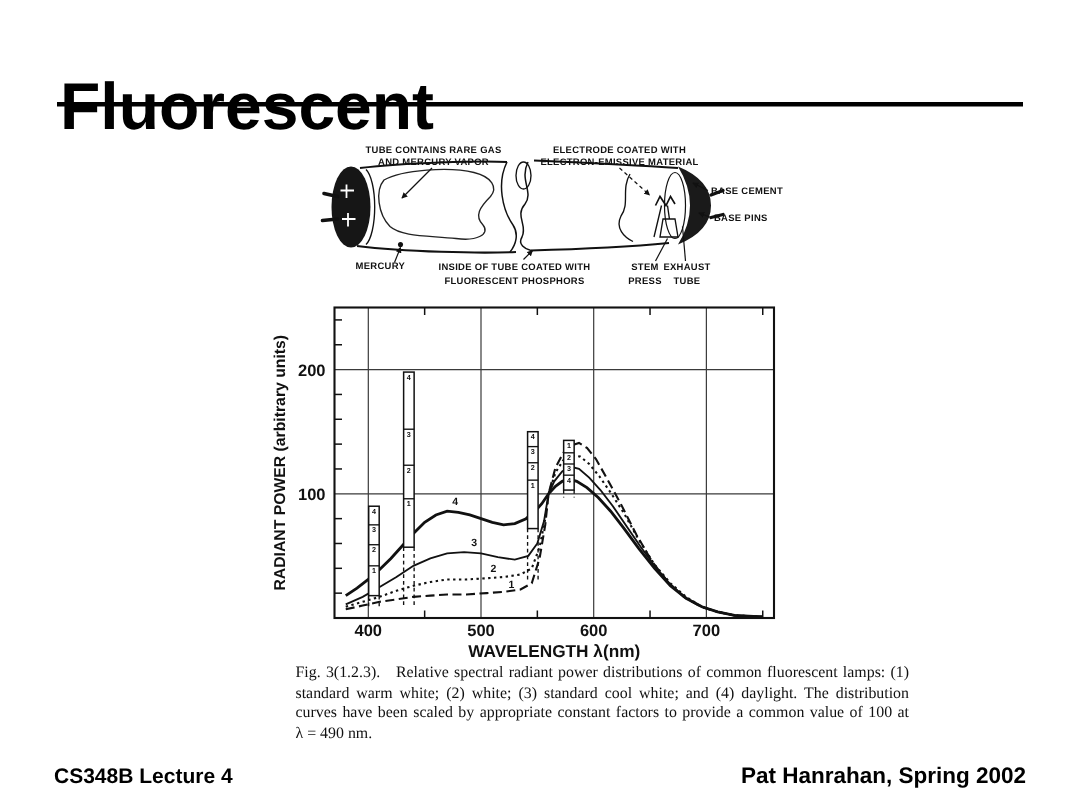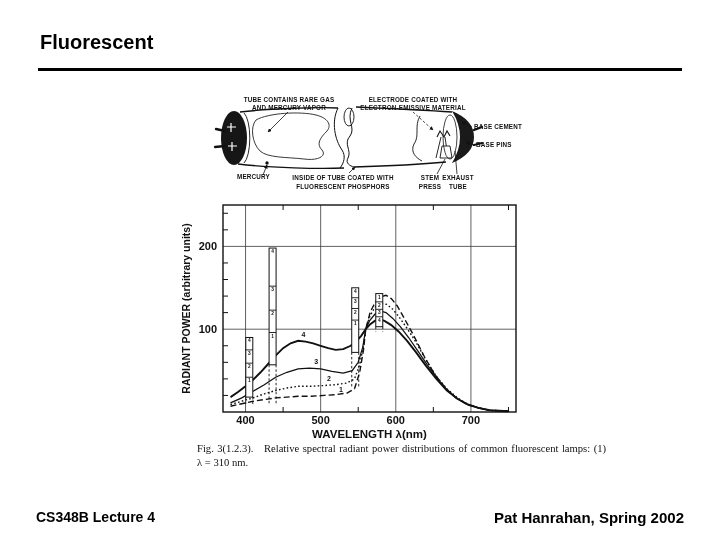--- a/index.html
+++ b/index.html
@@ -1,21 +1,21 @@
 <!DOCTYPE html>
 <html><head>
 <meta charset="utf-8">
 <style>
   html,body{margin:0;padding:0;}
   body{
     width:720px;height:540px;background:#ffffff;color:#000;
     font-family:"Liberation Sans",sans-serif;position:relative;overflow:hidden;
   }
   .slide-title{
-    position:absolute;left:40px;top:18px;font-size:20px;font-weight:bold;
+    position:absolute;left:40px;top:18px;font-size:44px;font-weight:bold;
     letter-spacing:0px;color:#000;
   }
   .title-rule{position:absolute;left:38px;top:68px;width:644px;height:3px;background:#000;}
   .figure-svg{position:absolute;left:0;top:0;}
   .caption{
     position:absolute;left:157px;top:442px;width:409px;
     font-family:"Liberation Serif",serif;font-size:10.6px;line-height:13.6px;color:#111;margin-left:40px;
   }
   .caption .just{text-align:justify;text-align-last:justify;}
   .footer-left{position:absolute;left:36px;top:509px;font-size:14px;font-weight:bold;}
@@ -169,17 +169,19 @@
       <text x="470.9230769230769" y="424" font-size="11" font-weight="bold" font-family="&quot;Liberation Sans&quot;,sans-serif" fill="#111" text-anchor="middle">700</text>
       <text x="217" y="333.2" font-size="11" font-weight="bold" font-family="&quot;Liberation Sans&quot;,sans-serif" fill="#111" text-anchor="end">100</text>
       <text x="217" y="250.4" font-size="11" font-weight="bold" font-family="&quot;Liberation Sans&quot;,sans-serif" fill="#111" text-anchor="end">200</text>
       <text x="369.5" y="438" font-size="11.5" font-weight="bold" font-family="&quot;Liberation Sans&quot;,sans-serif" fill="#111" text-anchor="middle">WAVELENGTH λ(nm)</text>
       <text x="190" y="308.5" font-size="10.5" font-weight="bold" font-family="&quot;Liberation Sans&quot;,sans-serif" fill="#111" text-anchor="middle" transform="rotate(-90 190 308.5)">RADIANT POWER (arbitrary units)</text>
     </g>
 </svg>
 
 <div class="caption">
   <div class="just">Fig. 3(1.2.3).&nbsp;&nbsp; Relative spectral radiant power distributions of common fluorescent lamps: (1)</div>
-  <div>λ = 310 nm.</div>
+  <div class="just">standard warm white; (2) white; (3) standard cool white; and (4) daylight. The distribution</div>
+  <div class="just">curves have been scaled by appropriate constant factors to provide a common value of 100 at</div>
+  <div>λ = 490 nm.</div>
 </div>
 
 <div class="footer-left">CS348B Lecture 4</div>
 <div class="footer-right">Pat Hanrahan, Spring 2002</div>
 
 </body></html>

